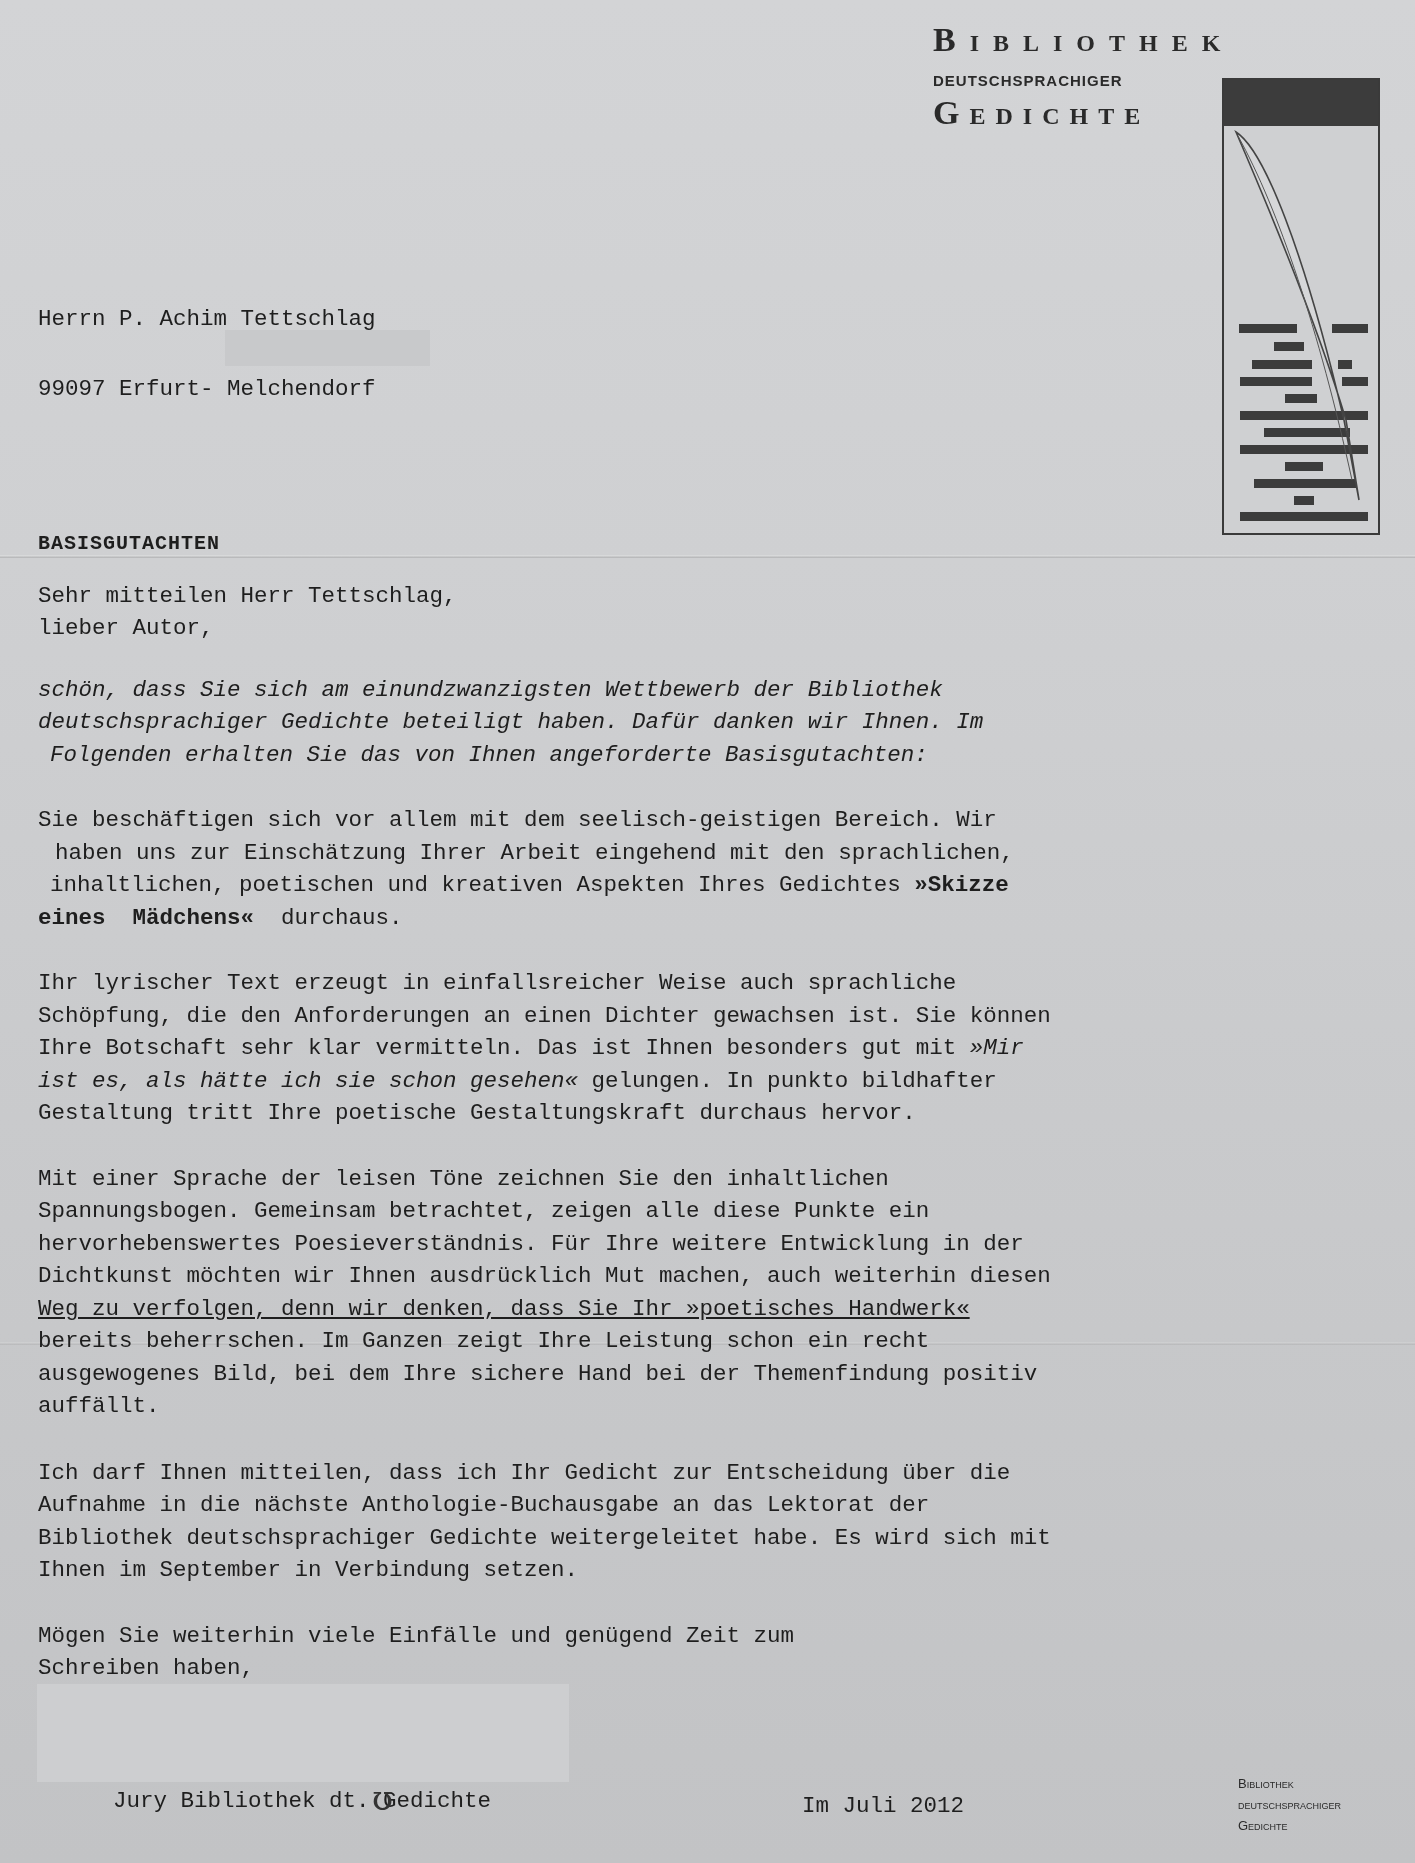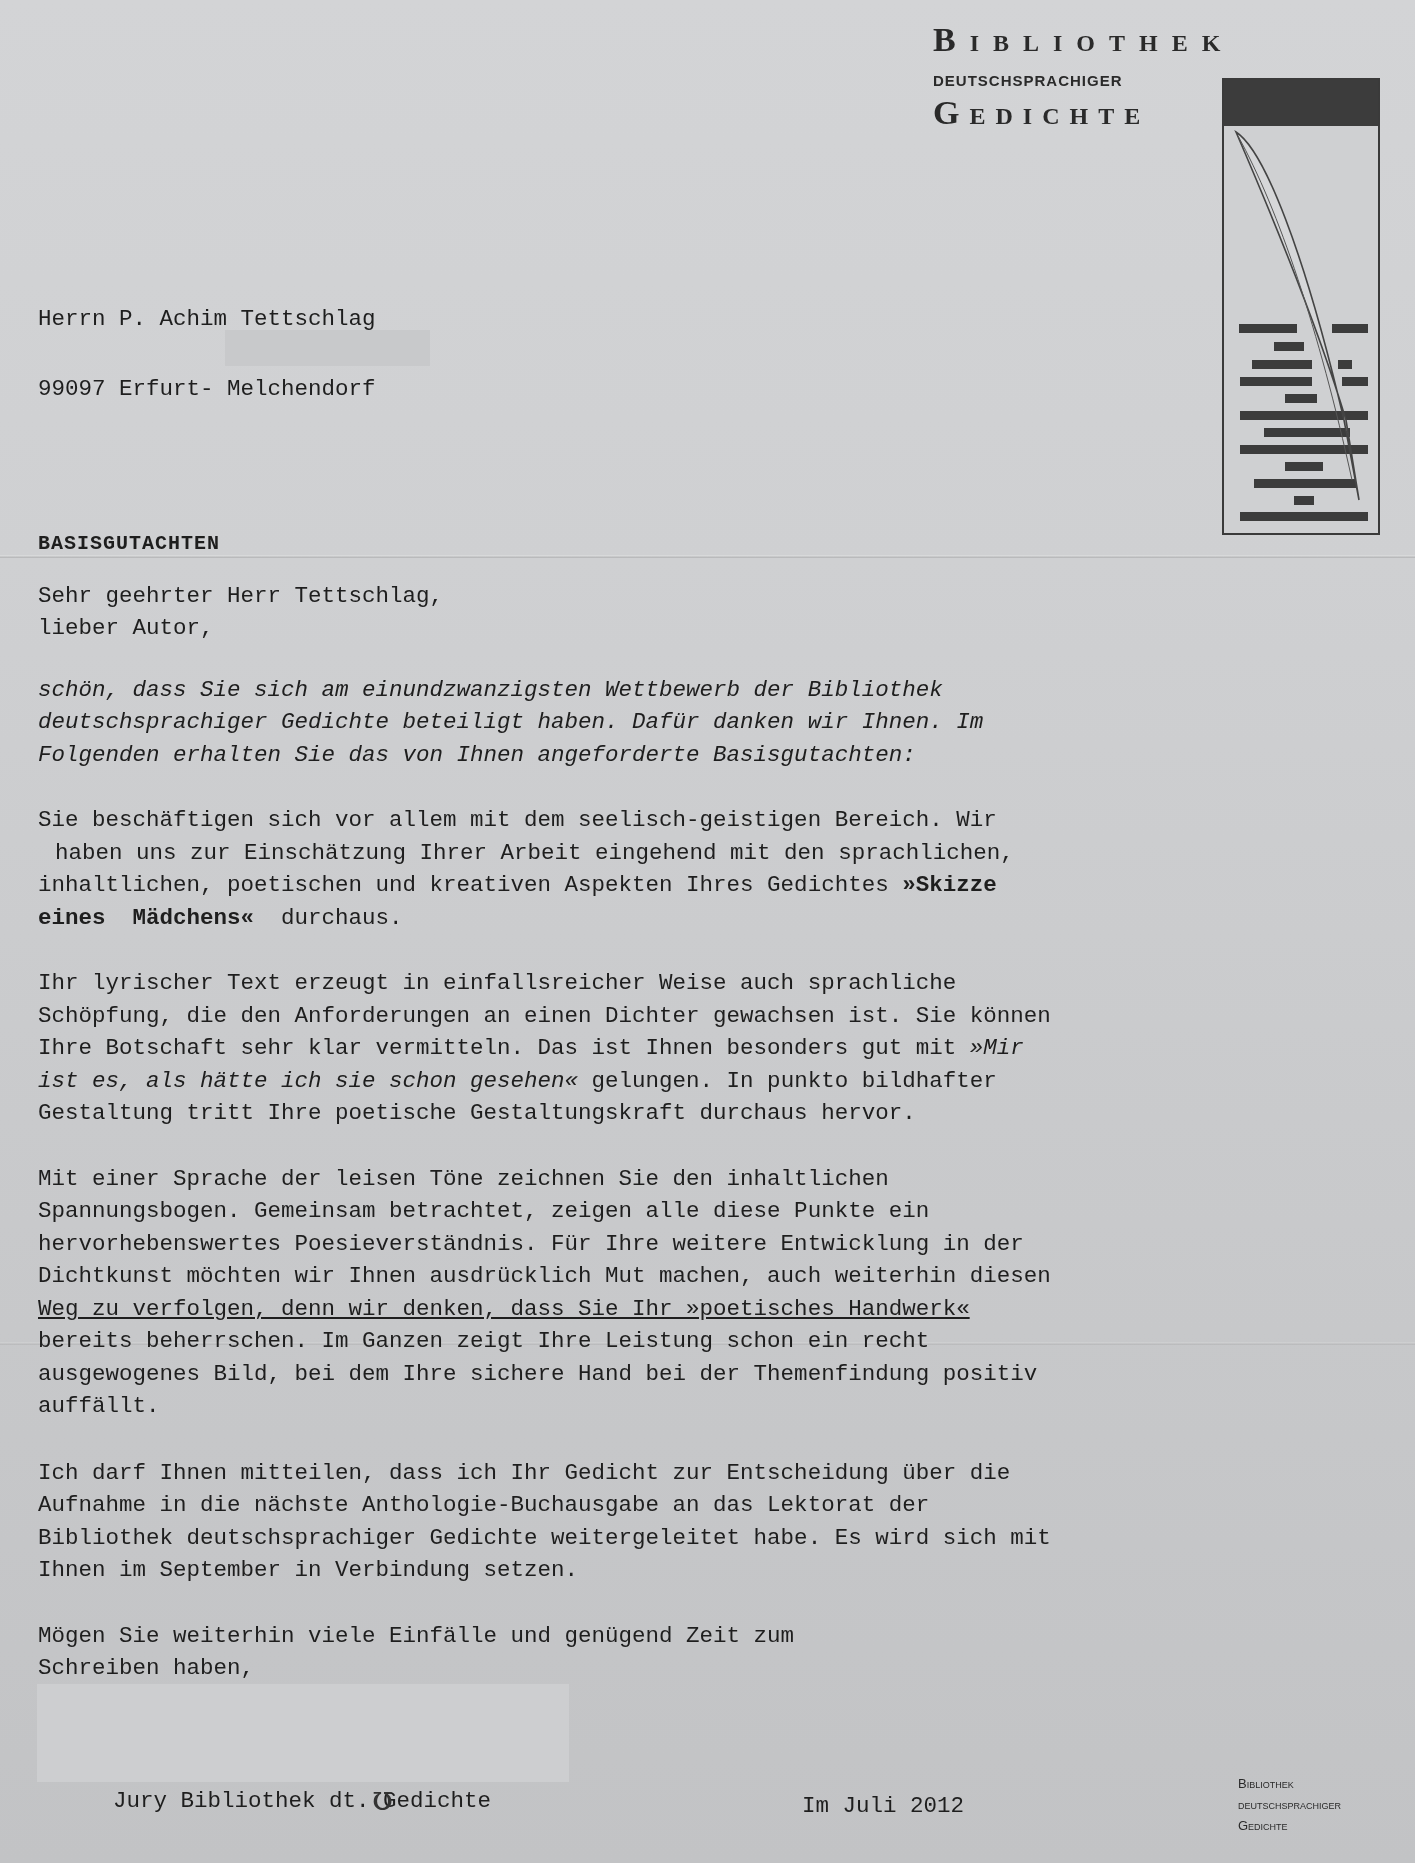--- a/index.html
+++ b/index.html
@@ -60,30 +60,30 @@
     <path d="M14 56 C 55 130, 95 250, 128 400" fill="none" stroke="#555" stroke-width="1"></path>
   </svg>
 </div>
 
 <div class="line" style="top:305px;">Herrn P. Achim Tettschlag</div>
 <div class="redact" style="left:225px; top:330px; width:205px; height:36px;"></div>
 <div class="line" style="top:375px;">99097 Erfurt- Melchendorf</div>
 
 <div class="line b" style="top:530px; font-size:20px; letter-spacing:1px;">BASISGUTACHTEN</div>
 
-<div class="line" style="top:582px;">Sehr geehrter Herr Tettschlag,</div>
+<div class="line" style="top:582px;">Sehr mitteilen Herr Tettschlag,</div>
 <div class="line" style="top:614px;">lieber Autor,</div>
 
 <div class="line it" style="top:676px;">schön, dass Sie sich am einundzwanzigsten Wettbewerb der Bibliothek</div>
 <div class="line it" style="top:708px;">deutschsprachiger Gedichte beteiligt haben. Dafür danken wir Ihnen. Im</div>
-<div class="line it" style="top:741px;">Folgenden erhalten Sie das von Ihnen angeforderte Basisgutachten:</div>
+<div class="line it" style="top:741px;margin-left:12px;">Folgenden erhalten Sie das von Ihnen angeforderte Basisgutachten:</div>
 
 <div class="line" style="top:806px;text-align:center;">Sie beschäftigen sich vor allem mit dem seelisch-geistigen Bereich. Wir</div>
 <div class="line" style="top:839px;margin-left:17px;">haben uns zur Einschätzung Ihrer Arbeit eingehend mit den sprachlichen,</div>
-<div class="line" style="top:871px;"><span>inhaltlichen, poetischen und kreativen Aspekten Ihres Gedichtes </span><span class="b">»Skizze</span></div>
+<div class="line" style="top:871px;margin-left:12px;"><span>inhaltlichen, poetischen und kreativen Aspekten Ihres Gedichtes </span><span class="b">»Skizze</span></div>
 <div class="line" style="top:904px;"><span class="b">eines  Mädchens«</span><span>  durchaus.</span></div>
 
 <div class="line" style="top:969px;">Ihr lyrischer Text erzeugt in einfallsreicher Weise auch sprachliche</div>
 <div class="line" style="top:1002px;">Schöpfung, die den Anforderungen an einen Dichter gewachsen ist. Sie können</div>
 <div class="line" style="top:1034px;"><span>Ihre Botschaft sehr klar vermitteln. Das ist Ihnen besonders gut mit </span><span class="it">»Mir</span></div>
 <div class="line" style="top:1067px;"><span class="it">ist es, als hätte ich sie schon gesehen«</span><span> gelungen. In punkto bildhafter</span></div>
 <div class="line" style="top:1099px;">Gestaltung tritt Ihre poetische Gestaltungskraft durchaus hervor.</div>
 
 <div class="line" style="top:1165px;">Mit einer Sprache der leisen Töne zeichnen Sie den inhaltlichen</div>
 <div class="line" style="top:1197px;">Spannungsbogen. Gemeinsam betrachtet, zeigen alle diese Punkte ein</div>

